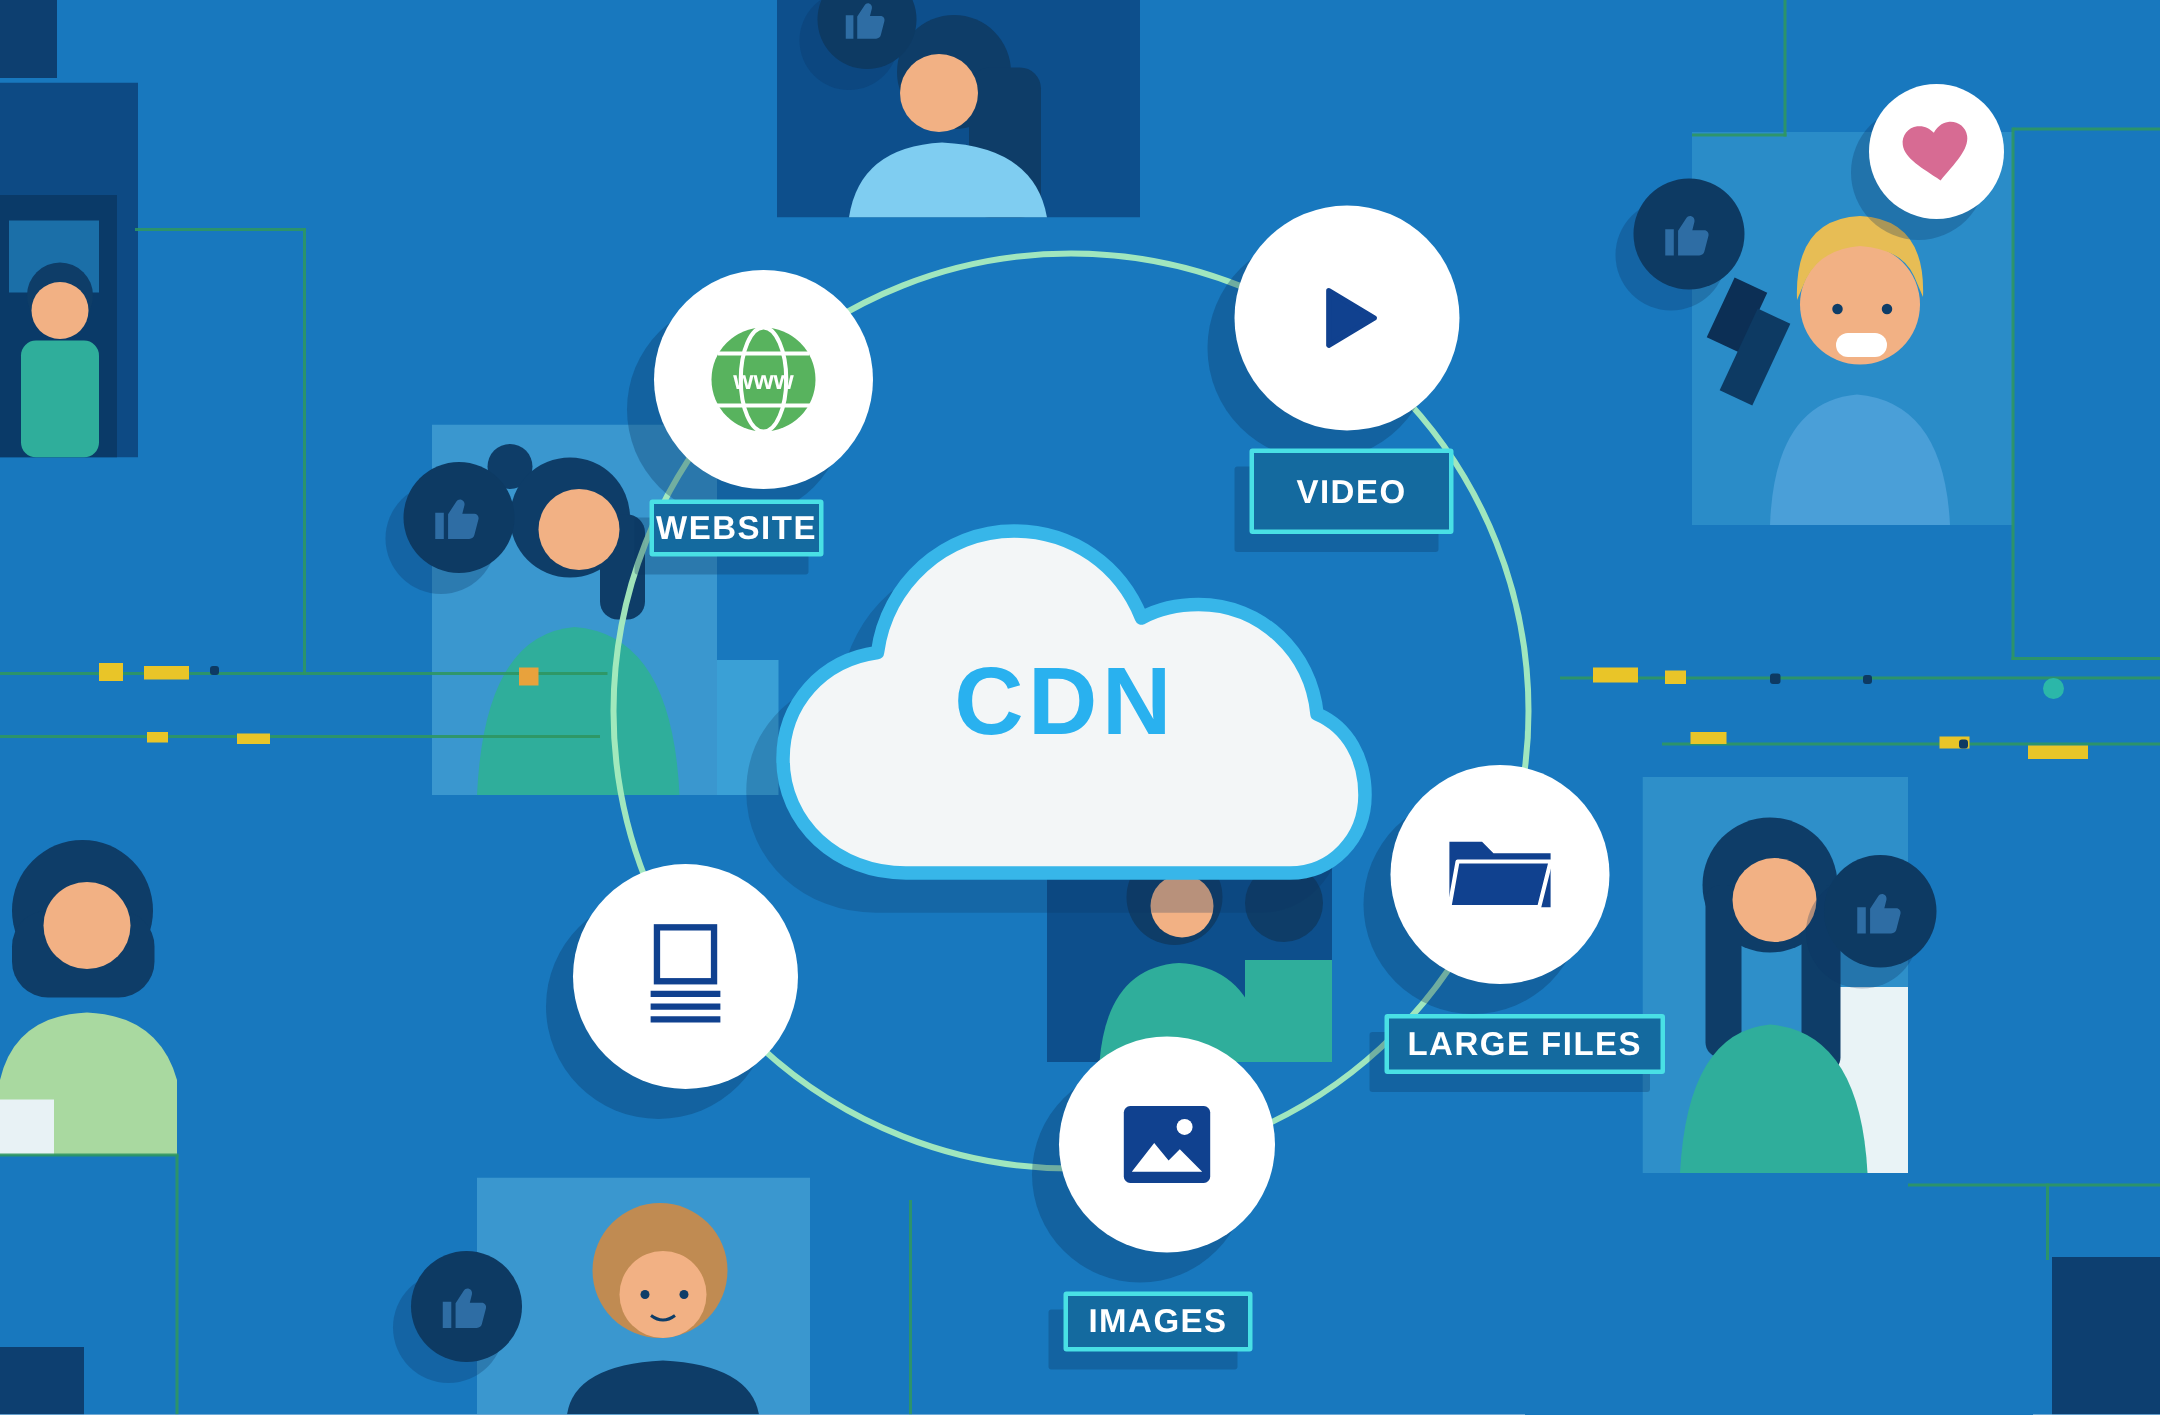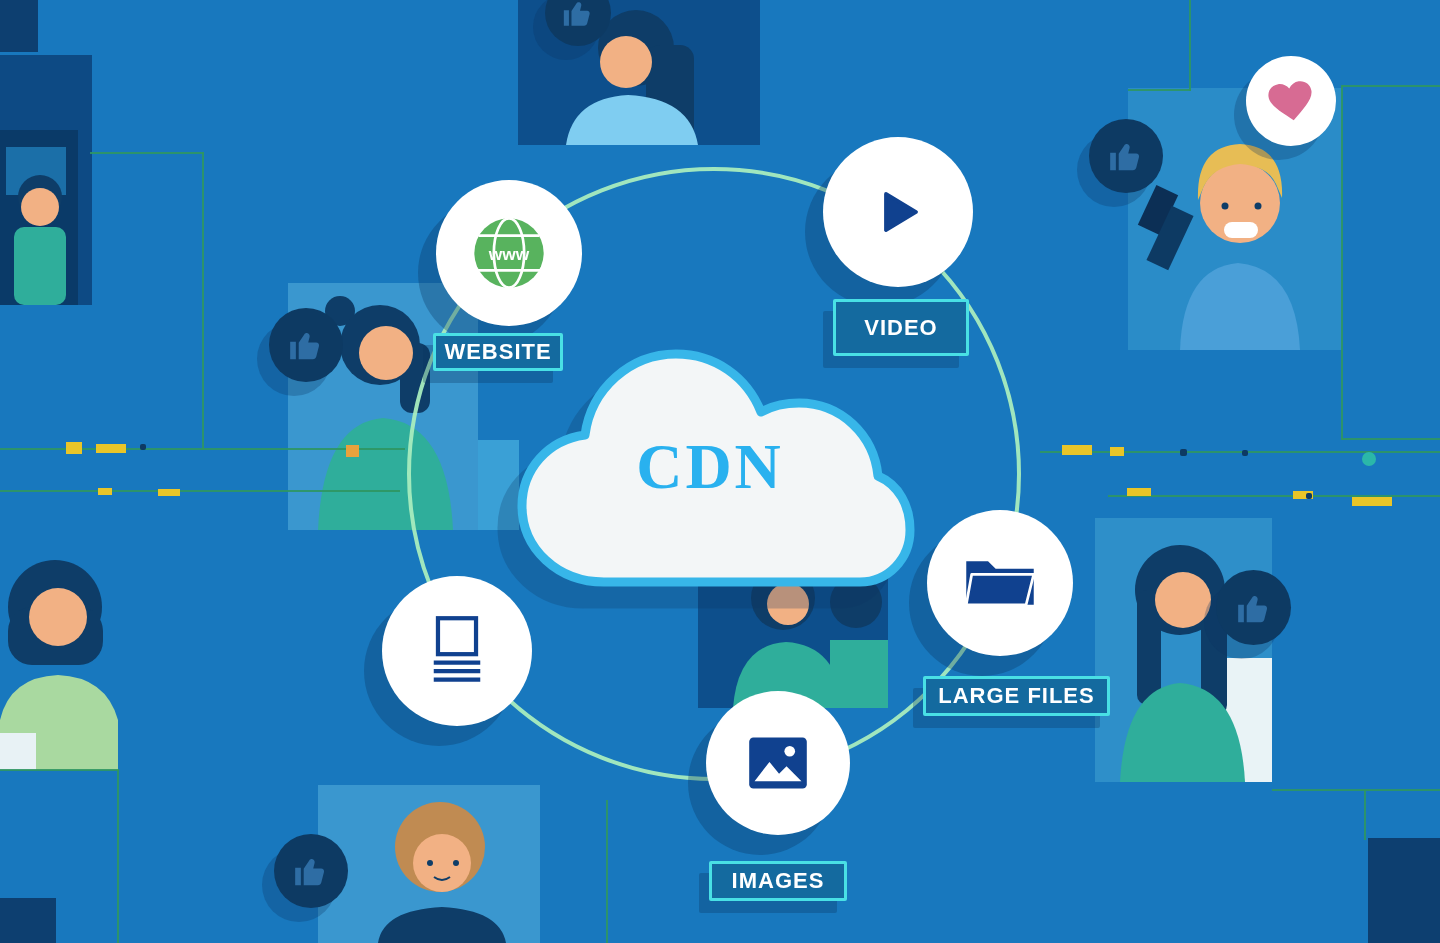--- a/index.html
+++ b/index.html
@@ -15,21 +15,21 @@
   .dot-navy{position:absolute;background:#0d3a63;border-radius:2px;}
   .dot-teal{position:absolute;background:#2bb7a9;border-radius:50%;}
   .ring{
     position:absolute;left:407px;top:167px;width:606px;height:606px;
     border:4px solid rgba(168,236,190,0.95);border-radius:50%;z-index:5;
   }
   .cloud-wrap{position:absolute;left:500px;top:336px;width:420px;height:276px;z-index:6;}
   .cloud-wrap svg{filter:drop-shadow(-20px 22px 0px rgba(10,52,96,0.25));}
   .cdn-text{
     position:absolute;left:500px;top:430px;width:420px;text-align:center;z-index:7;
-    font-size:64px;font-weight:bold;letter-spacing:3px;color:#29b1ef;font-family:Liberation Serif, serif;
+    font-size:64px;font-weight:bold;letter-spacing:3px;color:#29b1ef;
   }
   .node-circle{
     position:absolute;background:#ffffff;border-radius:50%;z-index:8;
     display:flex;align-items:center;justify-content:center;
     box-shadow:-18px 20px 0 rgba(10,52,96,0.32);
   }
   .node-label{
     position:absolute;z-index:9;display:flex;align-items:center;justify-content:center;
     background:#146a9f;border:3px solid #49e0e5;box-sizing:border-box;border-radius:2px;
     color:#ffffff;font-weight:bold;font-size:22px;letter-spacing:1px;white-space:nowrap;
@@ -175,21 +175,21 @@
     <svg width="78" height="78" viewBox="0 0 72 72">
       <circle cx="36" cy="36" r="32" fill="#58b35e"></circle>
       <g stroke="#ffffff" stroke-width="2.5" fill="none">
         <ellipse cx="36" cy="36" rx="14" ry="32"></ellipse>
         <path d="M8 20 H64"></path>
         <path d="M7 52 H65"></path>
       </g>
       <text x="36" y="42" text-anchor="middle" font-size="16" font-weight="bold" fill="#ffffff">www</text>
     </svg>
   </div>
-  <div class="node-label" style="left:433px;top:333px;width:130px;height:38px;">
+  <div class="node-label" style="left:433px;top:333px;width:116px;height:38px;">
     <span>WEBSITE</span>
   </div>
 
   <div class="node-circle" style="left:823px;top:137px;width:150px;height:150px;">
     <svg width="58" height="58" viewBox="0 0 24 24">
       <path d="M7 4.5 L19.5 12 L7 19.5 Z" fill="#10418f" stroke="#10418f" stroke-width="1.5" stroke-linejoin="round"></path>
     </svg>
   </div>
   <div class="node-label" style="left:833px;top:299px;width:136px;height:57px;">
     <span>VIDEO</span>
@@ -205,21 +205,21 @@
     <span>LARGE FILES</span>
   </div>
 
   <div class="node-circle" style="left:706px;top:691px;width:144px;height:144px;">
     <svg width="64" height="58" viewBox="0 0 60 54">
       <rect x="3" y="3" width="54" height="48" rx="4" fill="#10418f"></rect>
       <circle cx="41" cy="16" r="5" fill="#ffffff"></circle>
       <path d="M8 44 L22 26 L31 37 L38 30 L52 44 Z" fill="#ffffff"></path>
     </svg>
   </div>
-  <div class="node-label" style="left:709px;top:861px;width:138px;height:40px;">
+  <div class="node-label" style="left:709px;top:861px;width:126px;height:40px;">
     <span>IMAGES</span>
   </div>
 
   <div class="node-circle" style="left:382px;top:576px;width:150px;height:150px;">
     <svg width="60" height="74" viewBox="0 0 56 70">
       <rect x="10" y="4" width="36" height="34" fill="#ffffff" stroke="#10418f" stroke-width="4"></rect>
       <line x1="6" y1="46" x2="50" y2="46" stroke="#10418f" stroke-width="4"></line>
       <line x1="6" y1="54" x2="50" y2="54" stroke="#10418f" stroke-width="4"></line>
       <line x1="6" y1="62" x2="50" y2="62" stroke="#10418f" stroke-width="4"></line>
     </svg>

